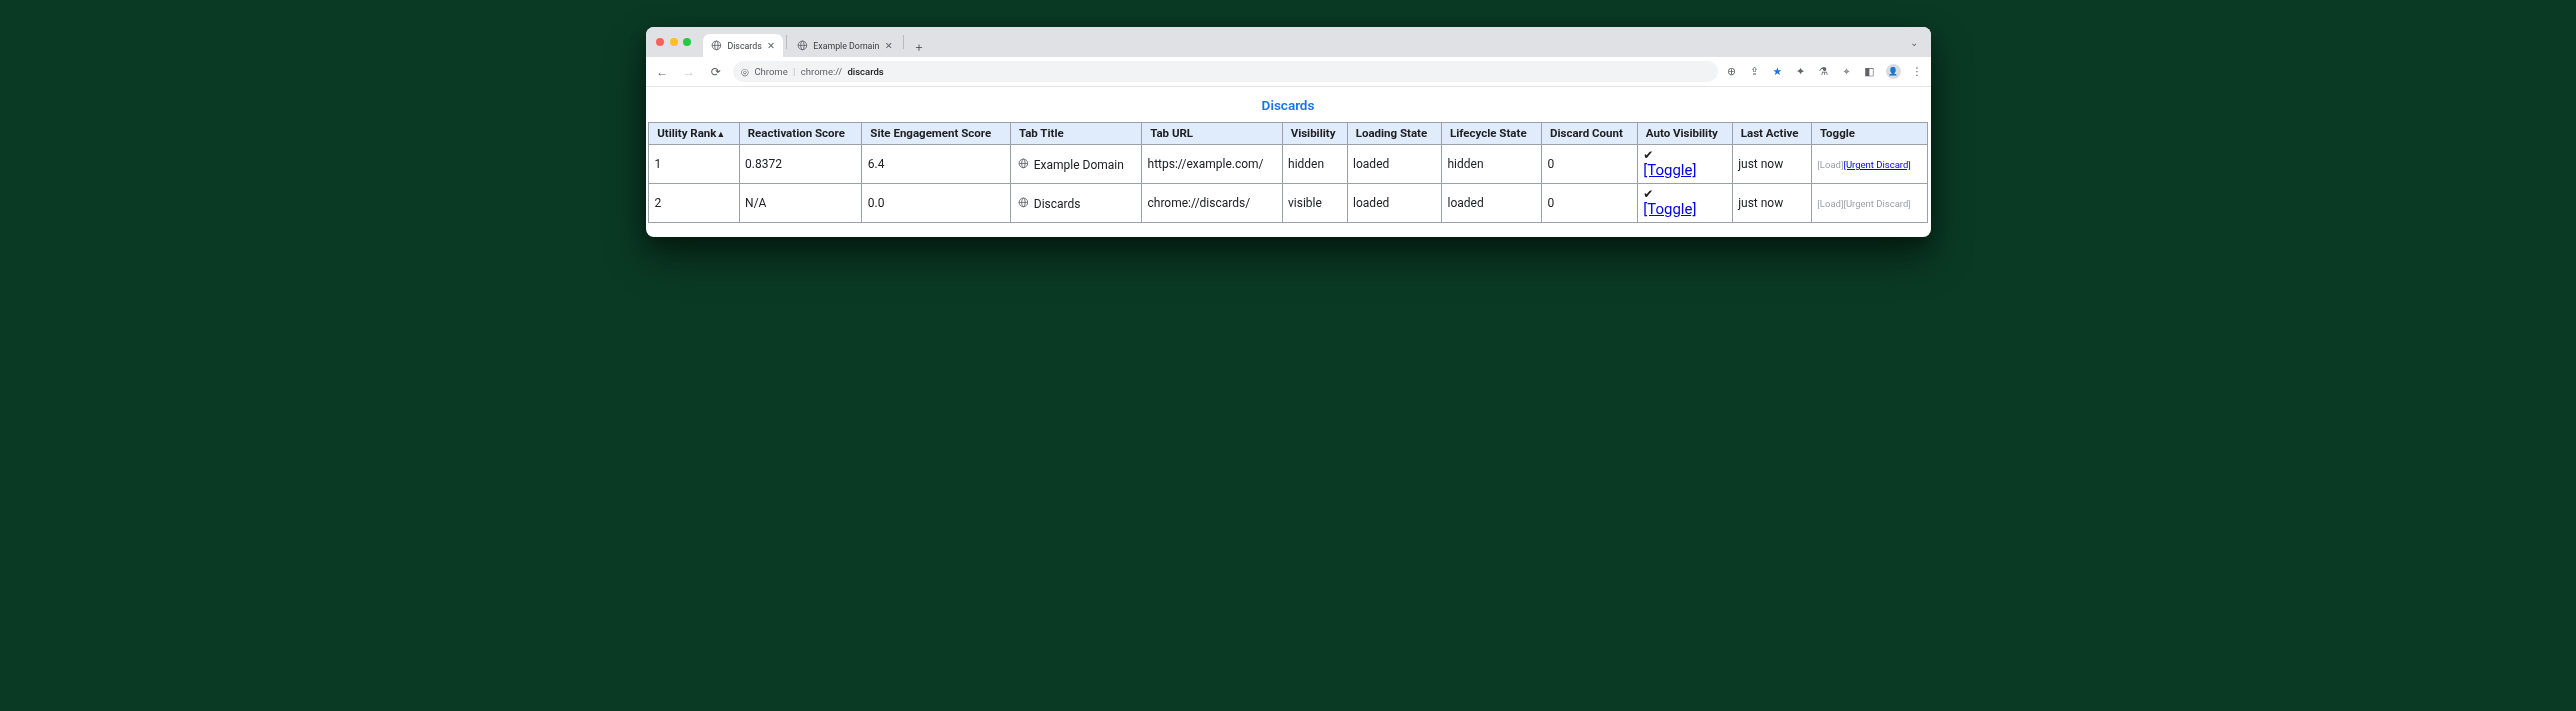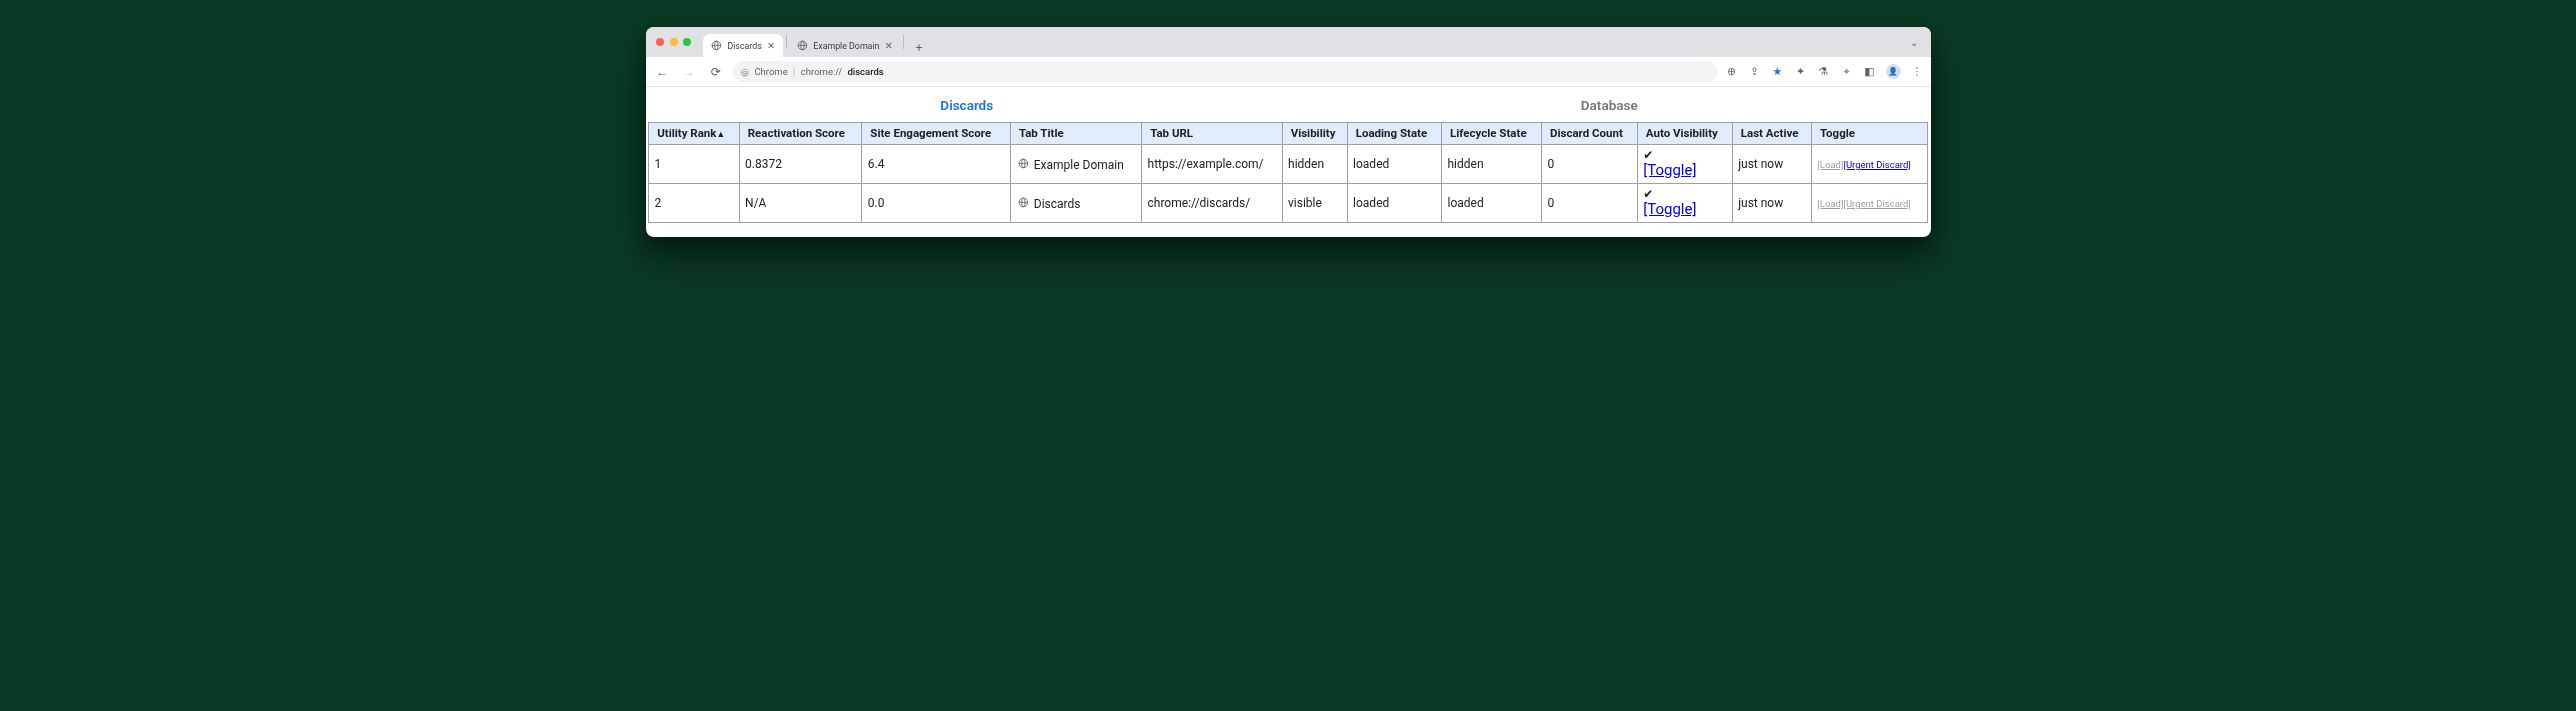--- a/index.html
+++ b/index.html
@@ -142,21 +142,21 @@
   .sort-arrow { font-size:8.8px; vertical-align:middle; }
   .row-favicon {
     display:inline-flex; width:13.5px; height:13.5px; border-radius:50%;
     align-items:center; justify-content:center; color:#5f6368; margin-right:4px;
   }
   .toggle-cell { text-align:center; }
   .toggle-cell .chk { display:block; font-size:12px; line-height:1; }
   .toggle-cell a { display:block; font-size:15px; color:#0000ee; text-decoration:underline; }
 
   td.actions-cell { font-size:9.5px; white-space:nowrap; }
-  td.actions-cell .disabled-link { color:#9aa0a6; text-decoration:underline; cursor:default; }
+  td.actions-cell .disabled-link { color:#9aa0a6; cursor:default; }
   td.actions-cell a { color:#0000ee; text-decoration:underline; }
 
   
   .globe-svg { width:10.8px; height:10.8px; display:block; }
   .globe-svg circle, .globe-svg path, .globe-svg ellipse { fill:none; stroke:#5f6368; stroke-width:1.6; }
 </style>
 </head>
 <body>
 
 <div class="window">
@@ -218,21 +218,20 @@
       <span class="icon">⚗</span>
       <span class="icon">⌖</span>
       <span class="icon">◧</span>
       <span class="avatar">👤</span>
       <span class="icon">⋮</span>
     </div>
   </div>
 
   <div class="page-tabs">
     <div class="page-tab active">Discards</div>
-    <div class="page-tab">Database</div>
   </div>
 
 
   <table class="discards">
     <thead>
       <tr>
         <th><span>Utility Rank</span><span class="sort-arrow">▲</span></th>
         <th>Reactivation Score</th>
         <th class="center">Site Engagement Score</th>
         <th>Tab Title</th>

